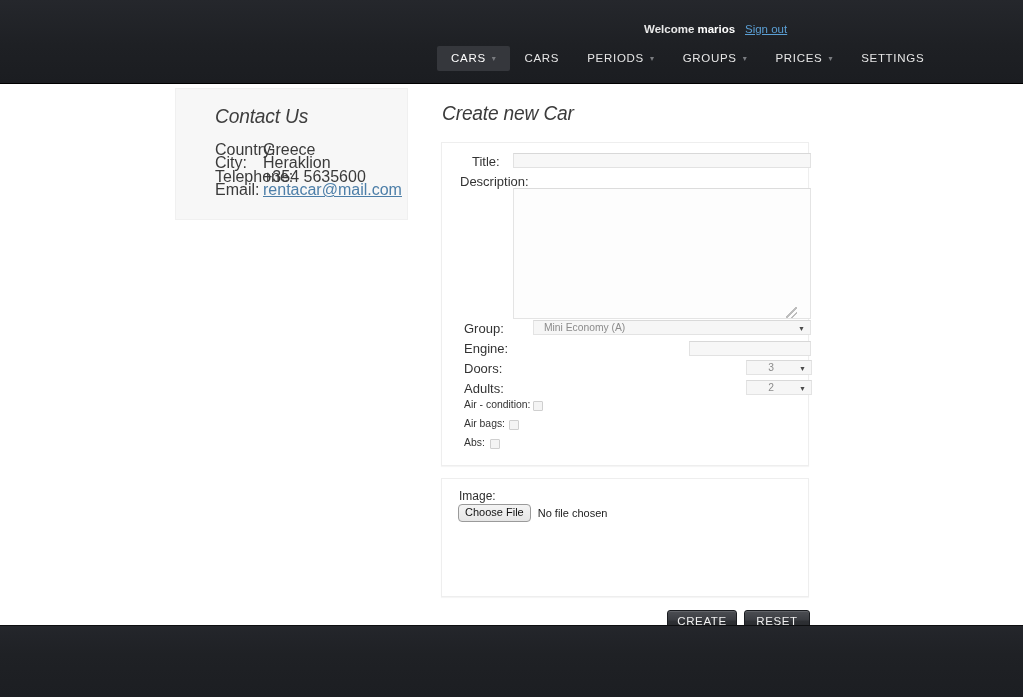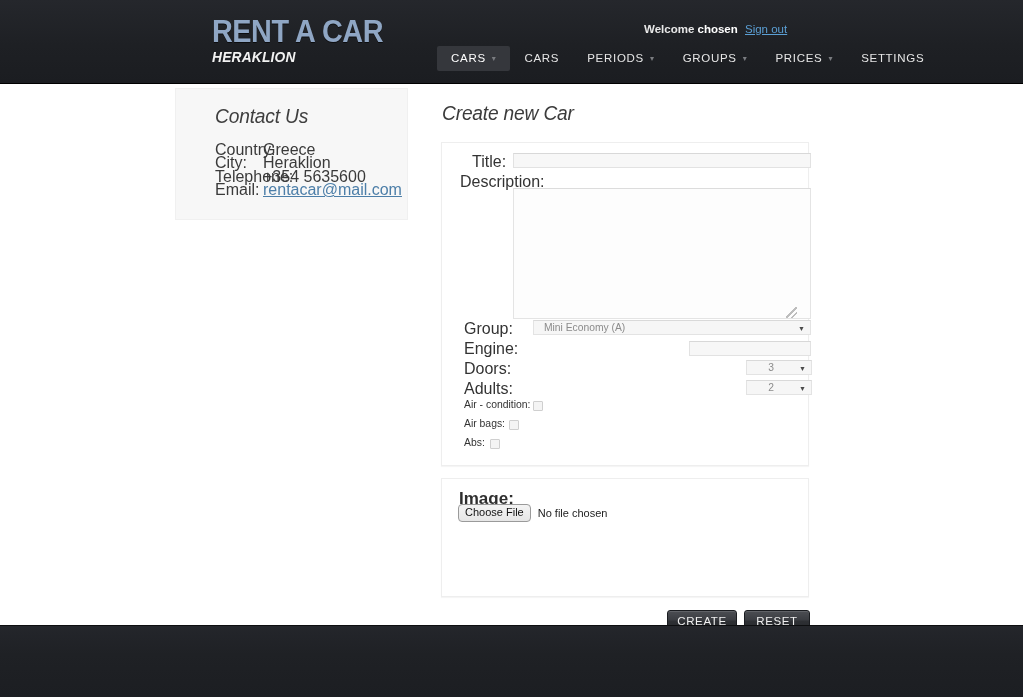--- a/index.html
+++ b/index.html
@@ -140,21 +140,21 @@
     box-shadow: 0 1px 1px rgba(0,0,0,0.04);
   }
   .panel-inner { padding: 9px 10px 9px 13px; }
 
   .frow {
     position: relative;
     min-height: 19px;
     margin-bottom: 0px;
   }
   .flabel {
-    font-size: 16px;
+    font-size: 13px;
     color: #333333;
     line-height: 19px;
     display: inline-block;
   }
 
   .inp {
     background: #f7f7f7;
     border: 1px solid #e2e2e2;
     border-top-color: #d8d8d8;
     height: 15px;
@@ -250,21 +250,21 @@
   .cb-radio{ left: 44px; }
 
   
   .panel-image {
     margin-top: 12px;
     height: 119px;
     position: relative;
   }
   .img-label {
     position: absolute; left: 17px; top: 10px;
-    font-size: 17px; color: #2f2f2f; font-weight: bold;
+    font-size: 12px; color: #2f2f2f;
   }
   .file-wrap {
     position: absolute; left: 16px; top: 25px;
     display: flex; align-items: center;
   }
   .file-btn {
     font-size: 11px;
     font-family: "Liberation Sans", sans-serif;
     color: #111;
     background: linear-gradient(to bottom, #f4f4f4, #e6e6e6);
@@ -308,27 +308,23 @@
     width: 1023px; height: 72px;
     background: linear-gradient(to bottom, #24262b 0%, #1f2125 40%, #1c1e22 100%);
     border-top: 1px solid #0d0e10;
   }
 </style>
 </head>
 <body>
 
 <div class="header">
 
-  <div class="logo-block">
-    <div class="logo-main">RENT A CAR</div>
-    <div class="logo-sub">HERAKLION</div>
-  </div>
 
   <div class="welcome-bar">
-    <div class="welcome-text"><span>Welcome </span><b>chosen</b></div>
+    <div class="welcome-text"><span>Welcome </span><b>marios</b></div>
     <a class="signout">Sign out</a>
   </div>
 
   <div class="nav">
     <div class="nav-item active">
       <span>CARS</span><span class="nav-caret">▾</span>
     </div>
     <div class="nav-item">
       <span>CARS</span>
     </div>

